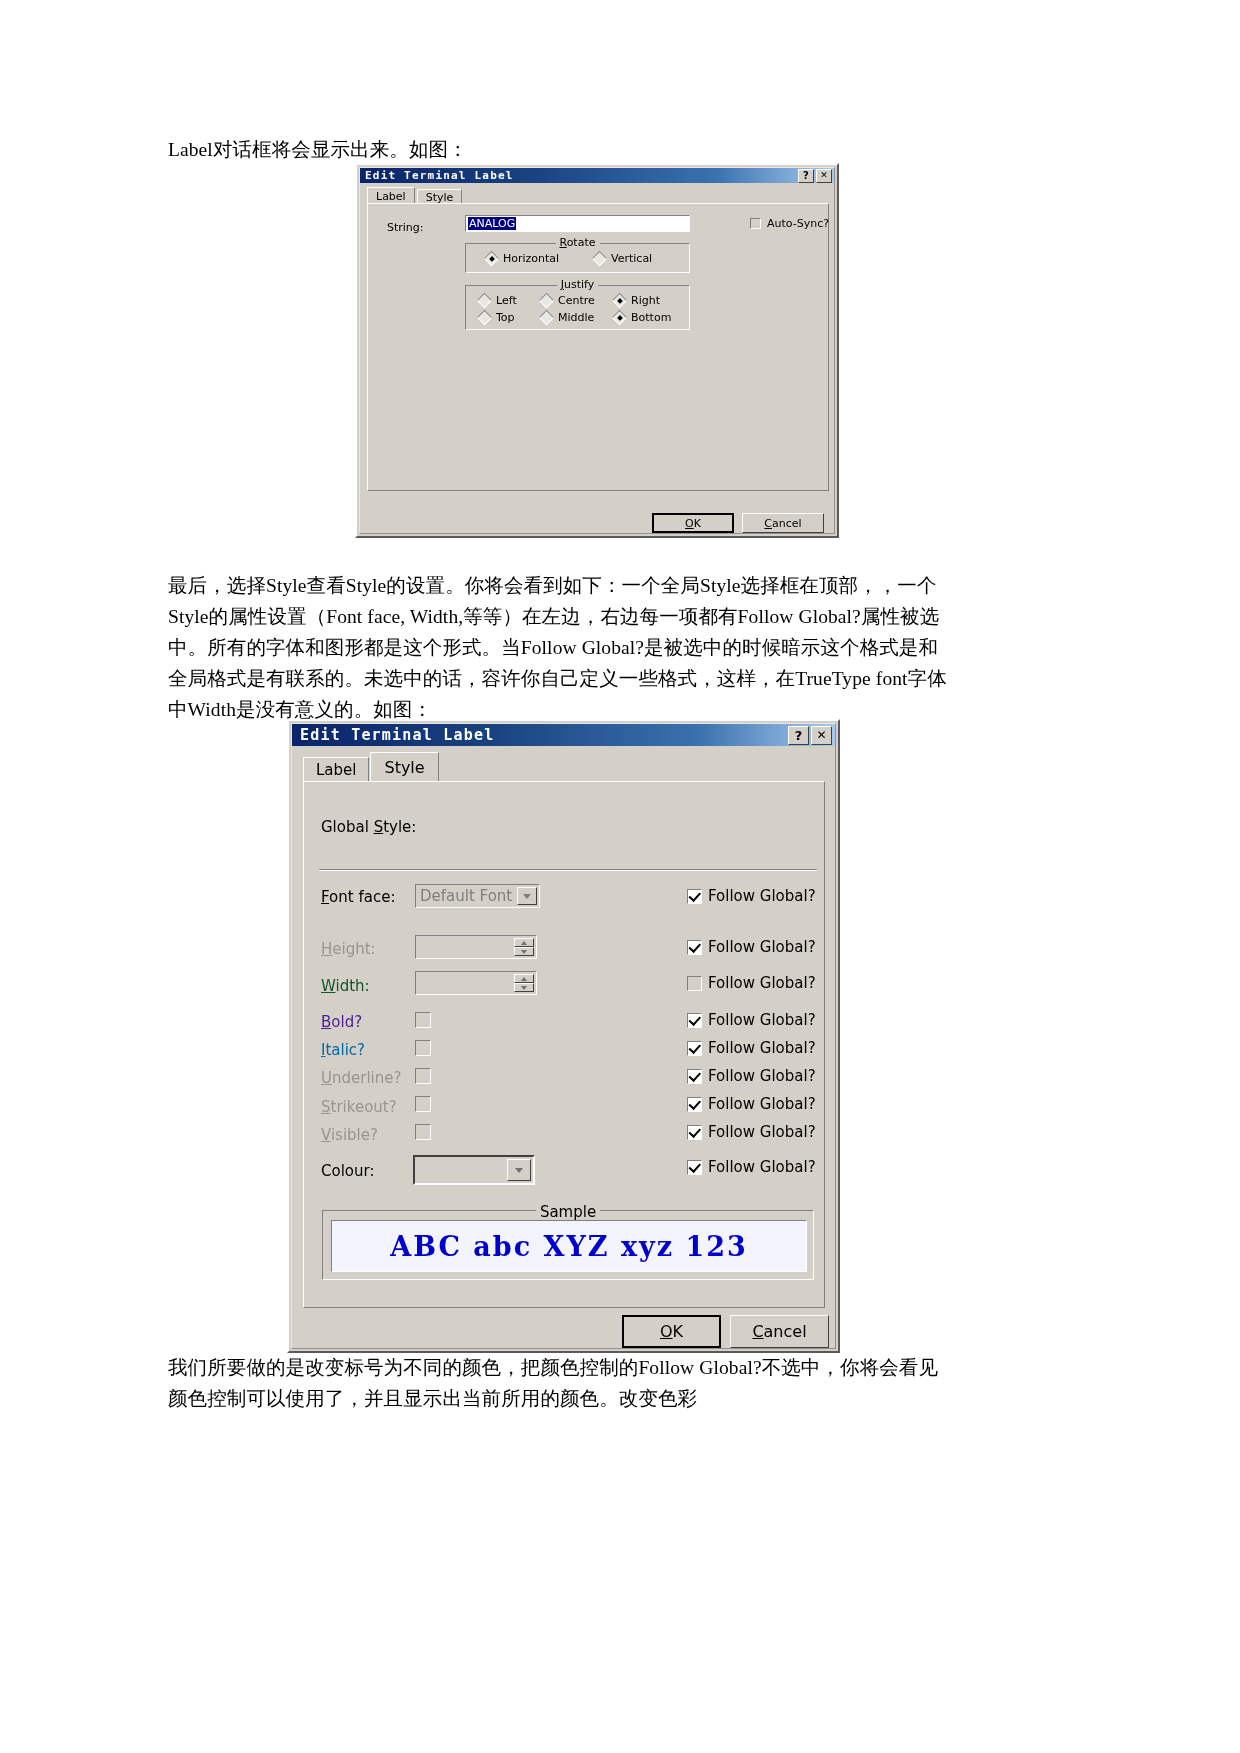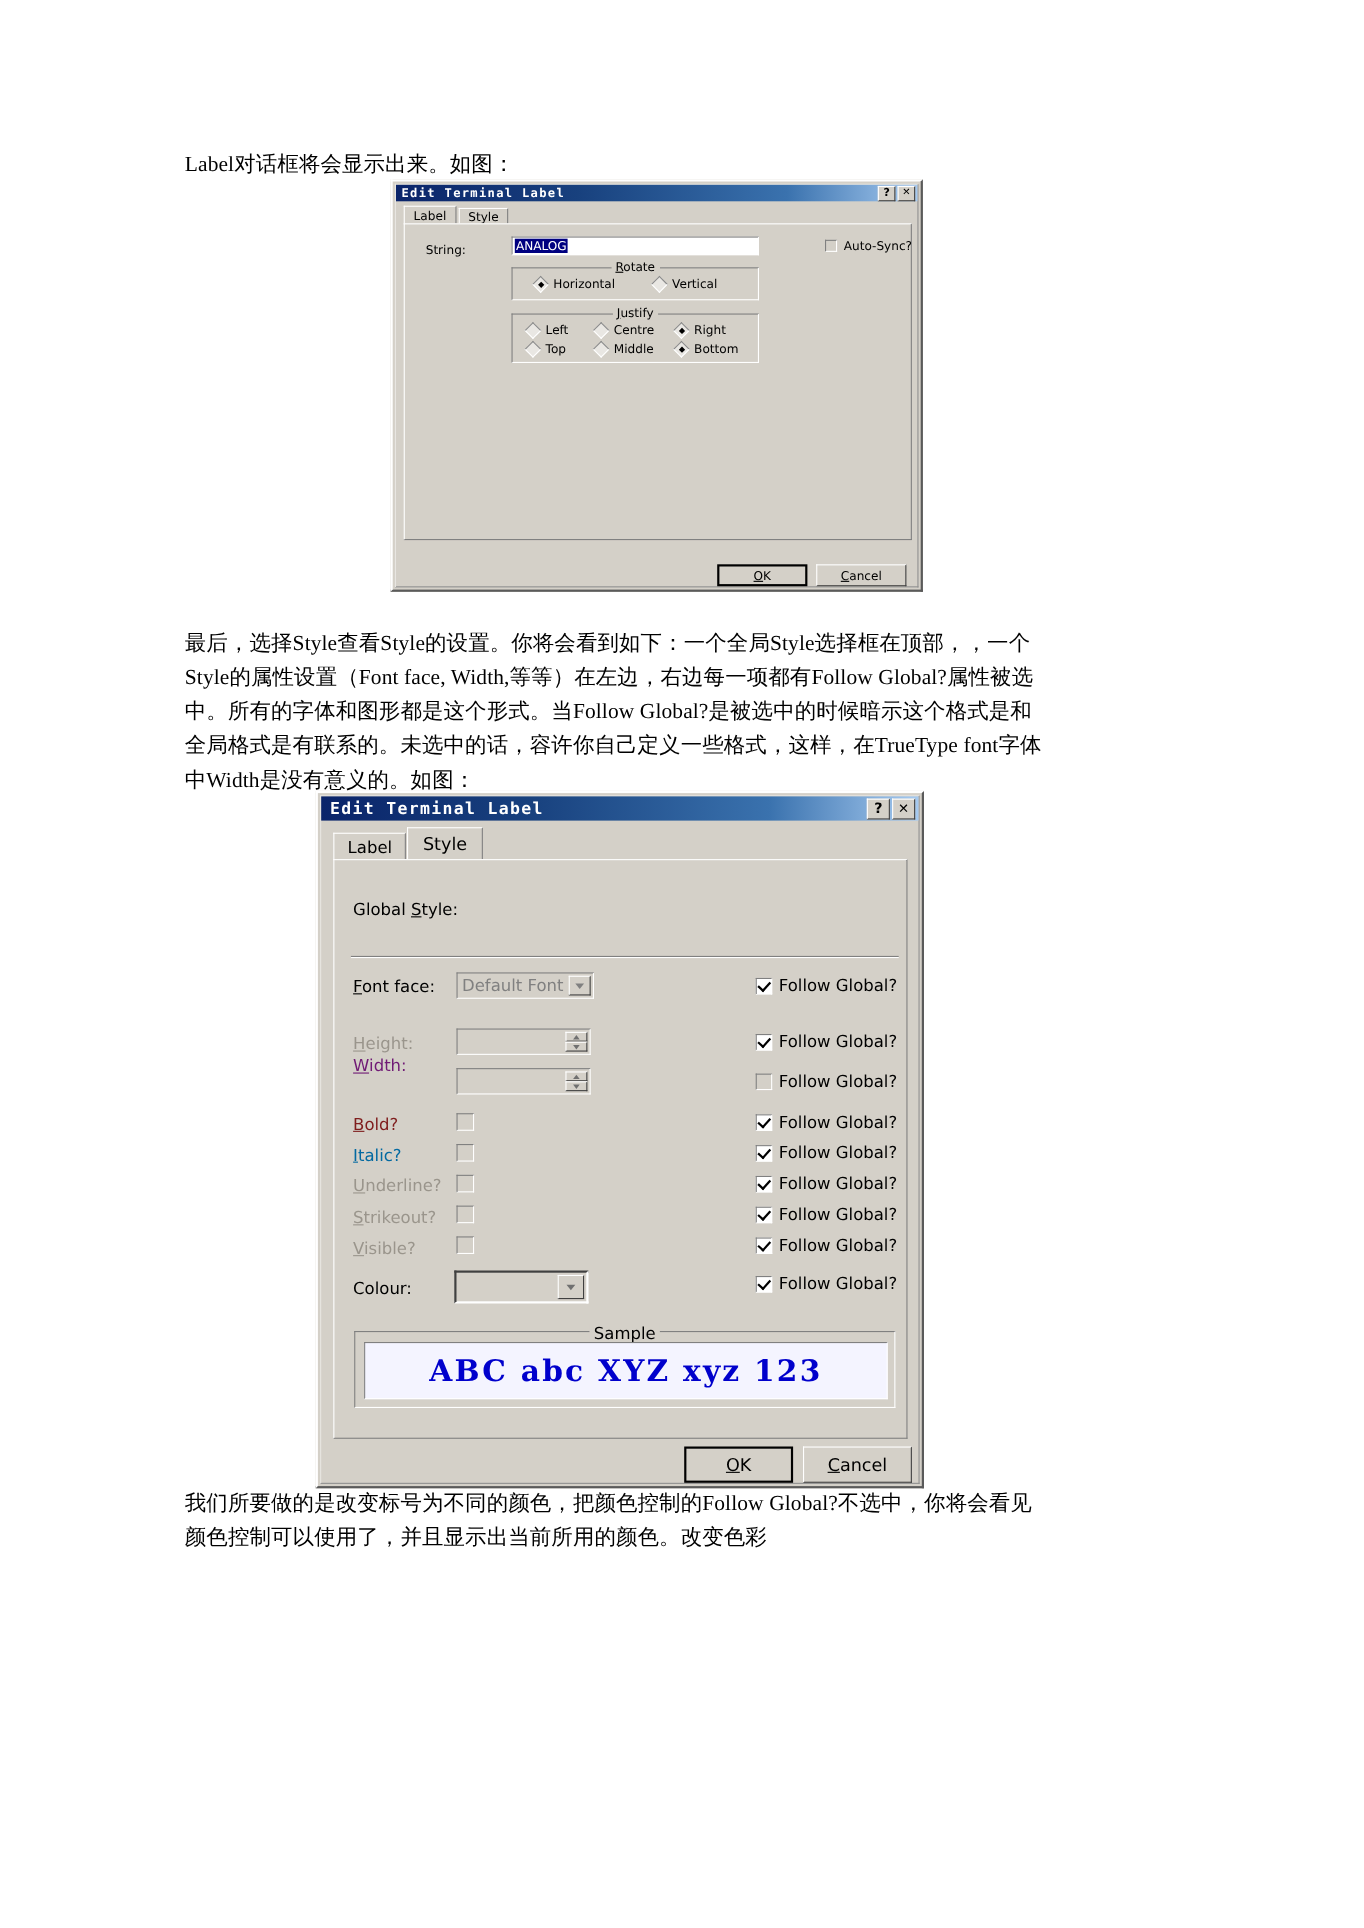--- a/index.html
+++ b/index.html
@@ -333,40 +333,40 @@
           </div>
       </div>
     </div>
     <div class="radio-row" style="left:398px;top:217px;">
       <span class="cb checked" style="width:15px;height:15px;">
           <i class="tick"></i>
         </span>
       <span class="lbl" style="font-size:15px;">Follow Global?</span>
     </div>
 
-    <div style="position:absolute;left:32px;top:239px;font-size:15px;color:#701a75;">
+    <div style="position:absolute;left:32px;top:256px;font-size:15px;color:#14532d;">
       <span class="u">W</span><span>idth:</span>
     </div>
     <div class="sunken" style="left:126px;top:250px;width:122px;height:24px;background:#d4d0c8;">
       <span style="font-size:15px;padding-left:4px;"></span>
       <div class="spin" style="width:20px;">
         <div>
             <span class="arrowup"></span>
           </div>
         <div>
             <span class="arrowdn2"></span>
           </div>
       </div>
     </div>
     <div class="radio-row" style="left:398px;top:253px;">
       <span class="cb dis" style="width:15px;height:15px;"></span>
       <span class="lbl lbl-dis" style="font-size:15px;">Follow Global?</span>
     </div>
 
-    <div style="position:absolute;left:32px;top:292px;font-size:15px;color:#7f1d1d;">
+    <div style="position:absolute;left:32px;top:292px;font-size:15px;color:#4c1d95;">
       <span class="u">B</span><span>old?</span>
     </div>
     <span class="cb dis" style="position:absolute;left:126px;top:291px;width:16px;height:16px;"></span>
     <div class="radio-row" style="left:398px;top:290px;">
       <span class="cb checked" style="width:15px;height:15px;">
           <i class="tick"></i>
         </span>
       <span class="lbl" style="font-size:15px;">Follow Global?</span>
     </div>
 

